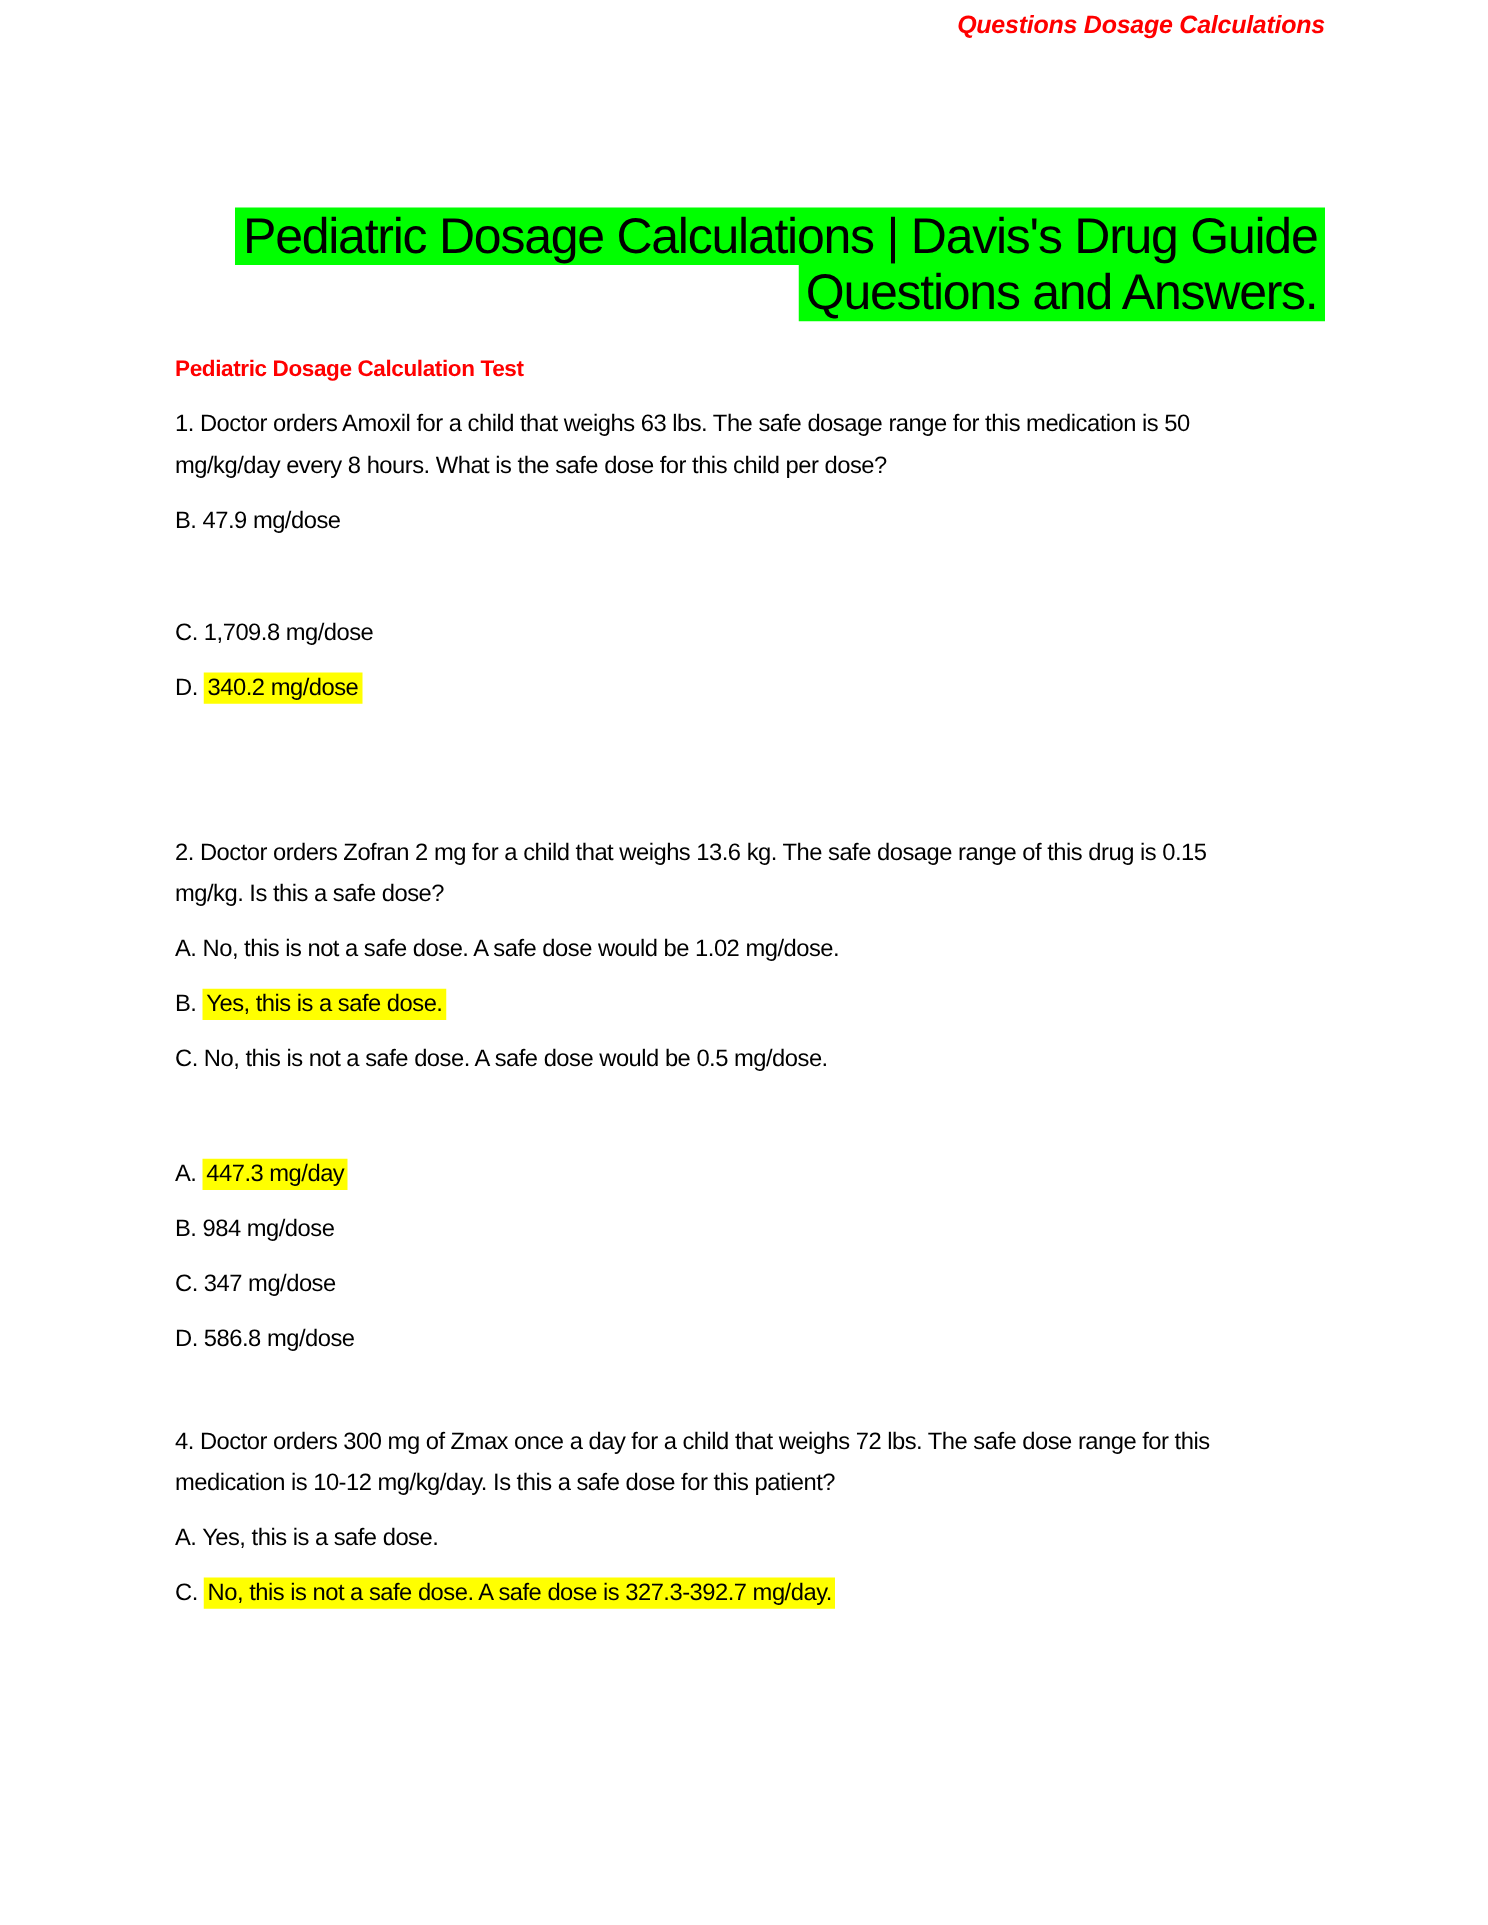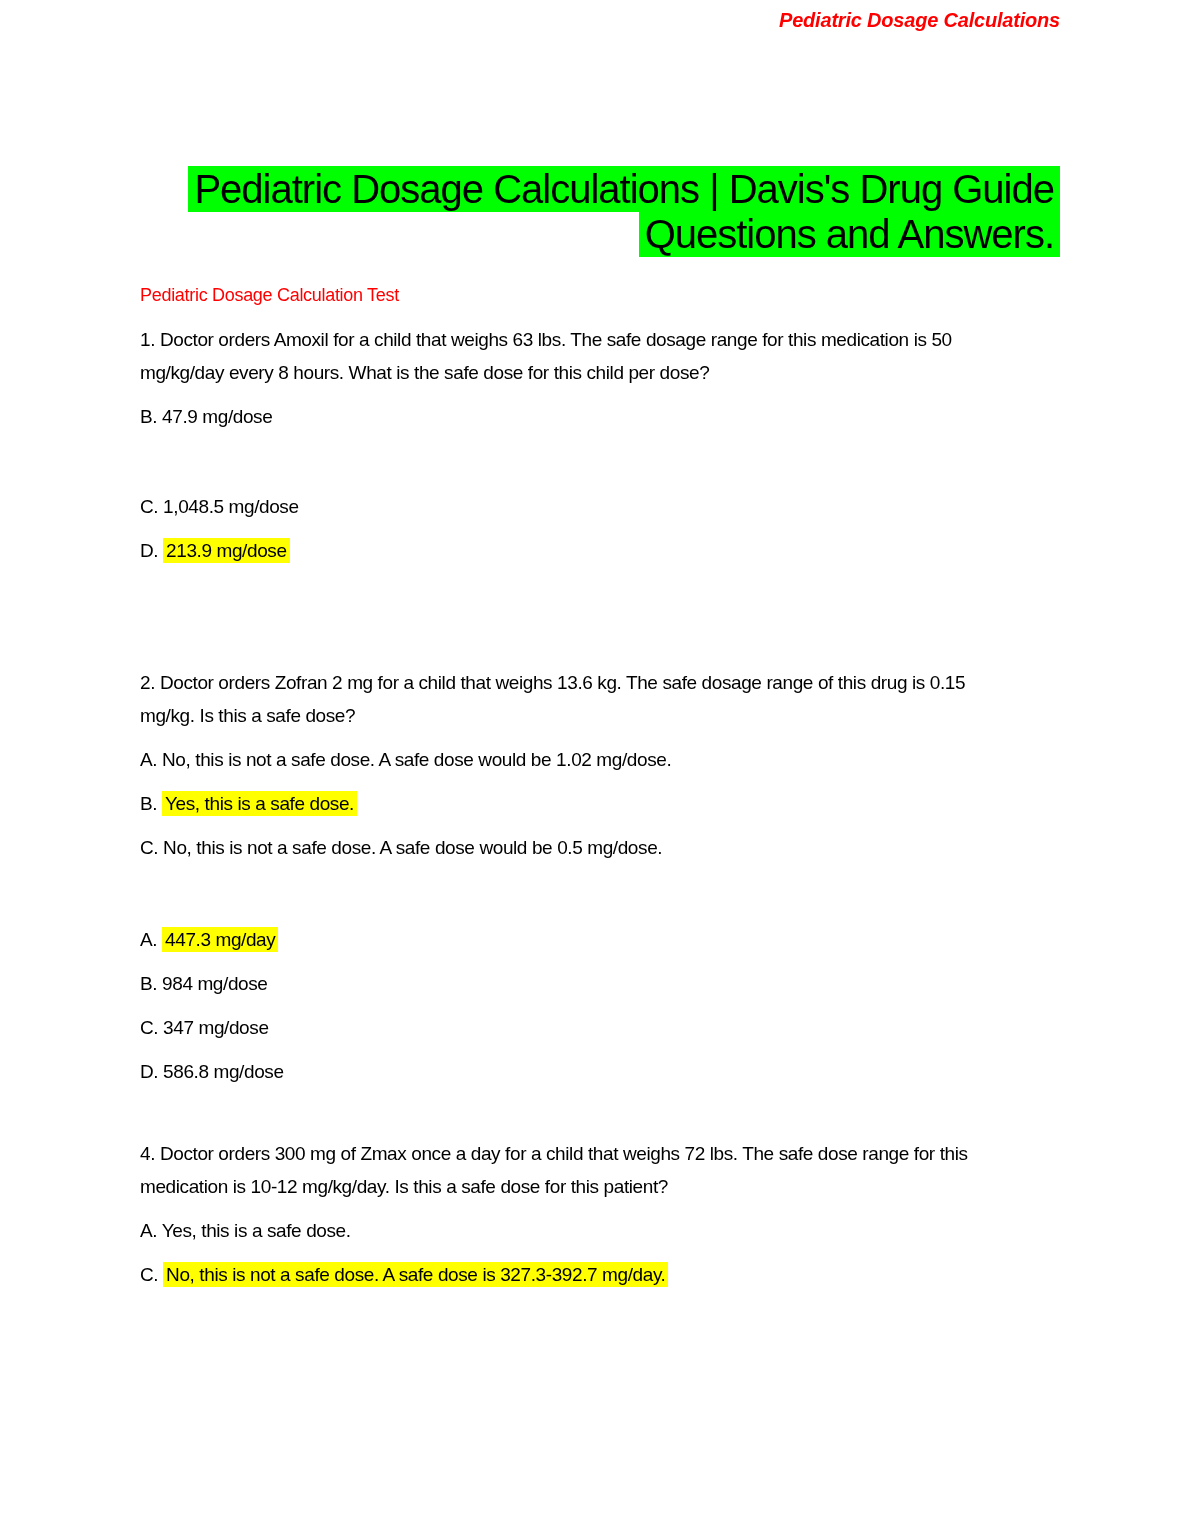--- a/index.html
+++ b/index.html
@@ -34,21 +34,21 @@
   }
   .title .green {
     background: var(--highlight_green, #00ff00);
     padding: 1px 6px;
     box-decoration-break: clone;
     -webkit-box-decoration-break: clone;
   }
   .subheading {
     margin: 22px 0 11px 0;
     font-size: 18px;
-    font-weight: normal;
+    font-weight: bold;
     line-height: 33px;
     letter-spacing: -0.3px;
     color: var(--heading_red, #ff0000);
   }
   .para {
     margin: 0 0 11px 0;
     font-size: 19px;
     line-height: 33px;
     letter-spacing: -0.4px;
   }
@@ -60,33 +60,33 @@
   .sp46 { height: 46px; }
   .sp88 { height: 88px; }
   .sp48 { height: 48px; }
   .sp38 { height: 38px; }
 </style>
 </head>
 <body>
 
 <div class="page">
 
-  <div class="top-header">Pediatric Dosage Calculations</div>
+  <div class="top-header">Questions Dosage Calculations</div>
 
   <h1 class="title"><span class="green">Pediatric Dosage Calculations | Davis's Drug Guide
 Questions and Answers.</span></h1>
 
   <h2 class="subheading">Pediatric Dosage Calculation Test</h2>
 
   <p class="para q">1. Doctor orders Amoxil for a child that weighs 63 lbs. The safe dosage range for this medication is 50
 mg/kg/day every 8 hours. What is the safe dose for this child per dose?</p>
   <p class="para"><span>B.</span> <span class="hl-candidate">47.9 mg/dose</span></p>
   <div class="sp46"></div>
-  <p class="para"><span>C.</span> <span class="hl-candidate">1,048.5 mg/dose</span></p>
-  <p class="para"><span>D.</span> <span class="hl-candidate hl">213.9 mg/dose</span></p>
+  <p class="para"><span>C.</span> <span class="hl-candidate">1,709.8 mg/dose</span></p>
+  <p class="para"><span>D.</span> <span class="hl-candidate hl">340.2 mg/dose</span></p>
   <div class="sp88"></div>
 
   <p class="para q">2. Doctor orders Zofran 2 mg for a child that weighs 13.6 kg. The safe dosage range of this drug is 0.15
 mg/kg. Is this a safe dose?</p>
   <p class="para"><span>A.</span> <span class="hl-candidate">No, this is not a safe dose. A safe dose would be 1.02 mg/dose.</span></p>
   <p class="para"><span>B.</span> <span class="hl-candidate hl">Yes, this is a safe dose.</span></p>
   <p class="para"><span>C.</span> <span class="hl-candidate">No, this is not a safe dose. A safe dose would be 0.5 mg/dose.</span></p>
   <div class="sp48"></div>
 
   <p class="para"><span>A.</span> <span class="hl-candidate hl">447.3 mg/day</span></p>

